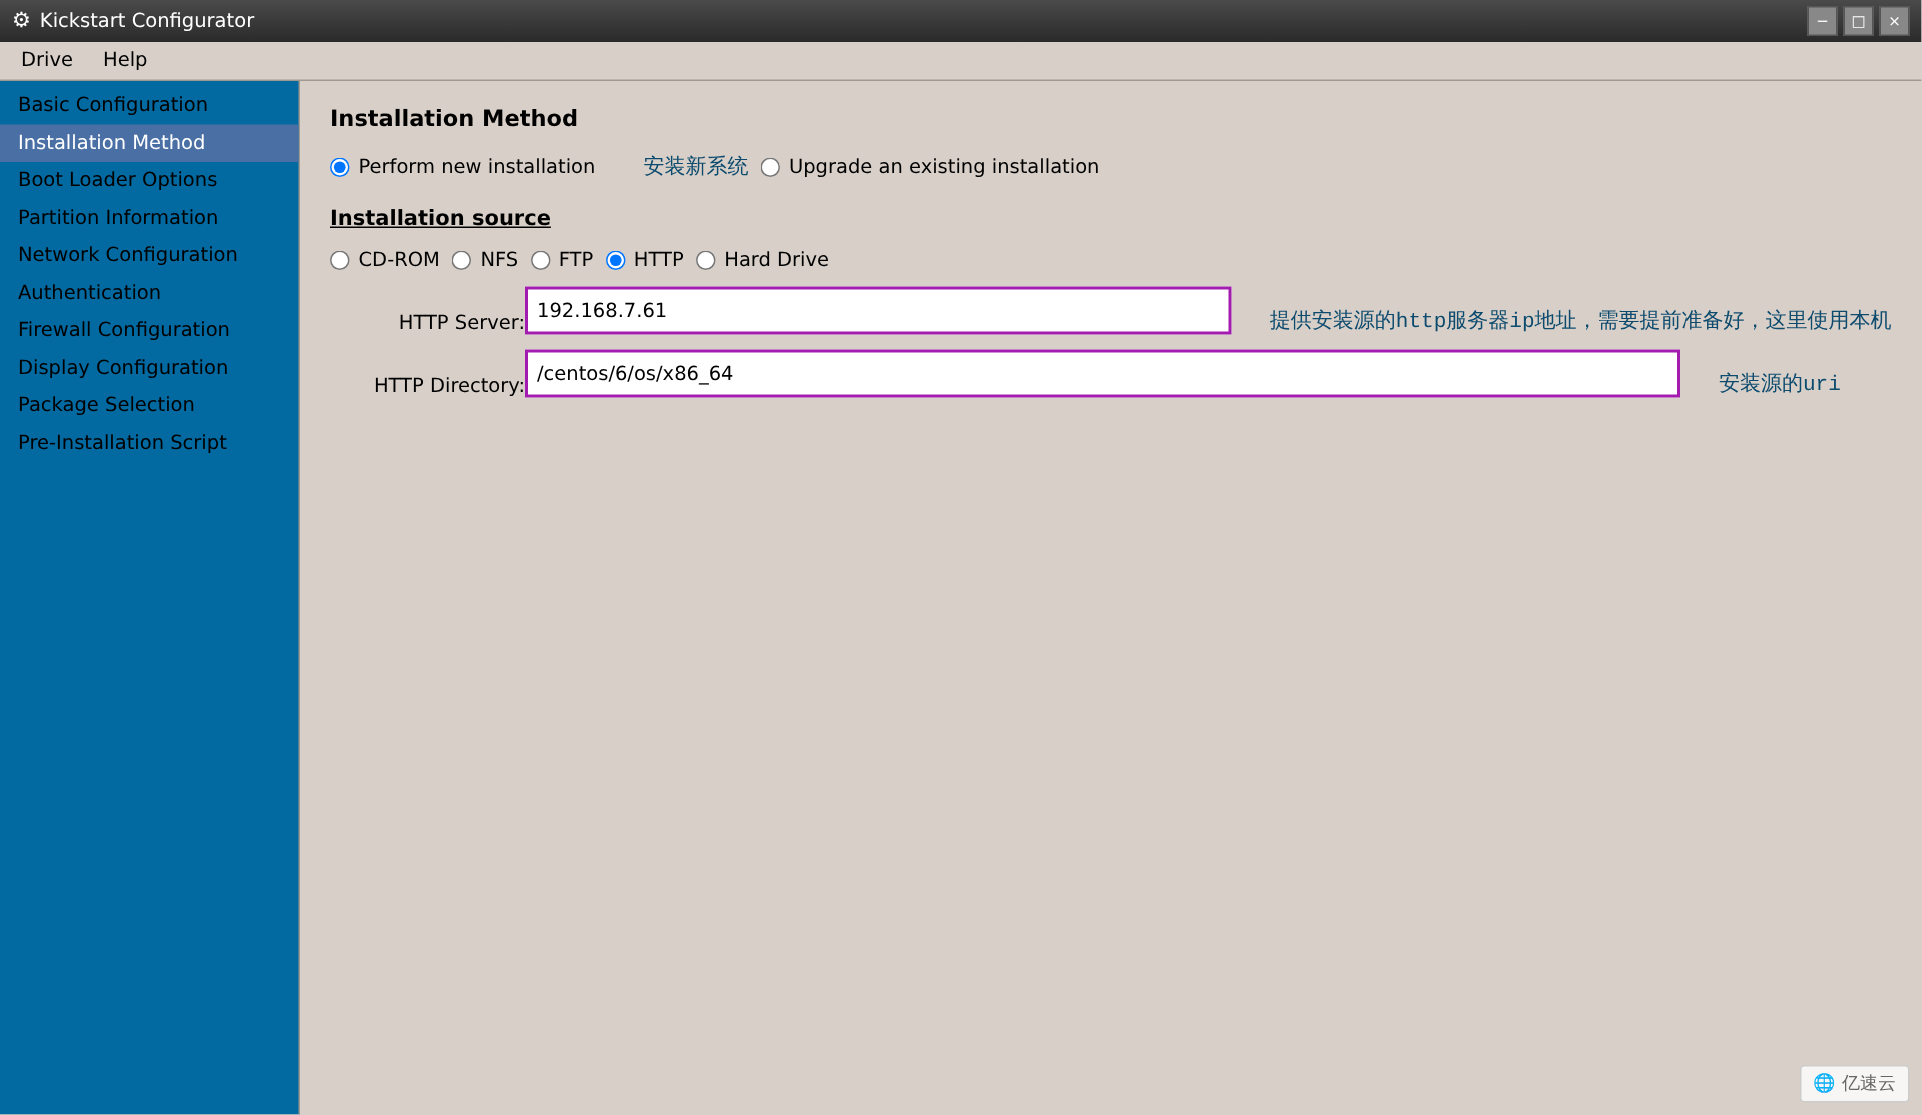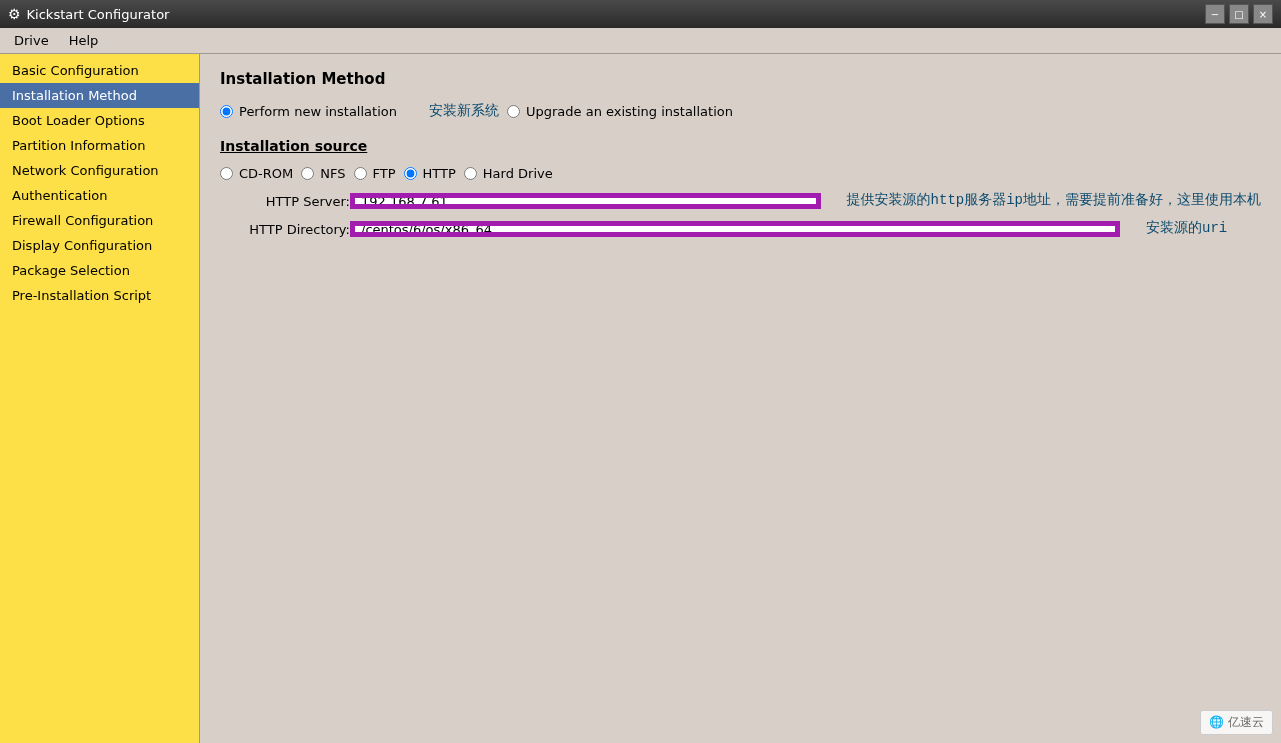--- a/index.html
+++ b/index.html
@@ -72,21 +72,21 @@
     
     .main-window {
       display: flex;
       height: calc(743px - 28px - 26px);
       background: #d8d0c8;
     }
 
     
     .sidebar {
       width: 200px;
-      background: #fde047;
+      background: #0369a1;
       border-right: 1px solid #a0998f;
       padding: 4px 0;
       flex-shrink: 0;
     }
     .sidebar-item {
       padding: 5px 12px;
       cursor: pointer;
       font-size: 13px;
       color: #000;
       white-space: nowrap;
@@ -158,22 +158,22 @@
 
     .form-label {
       font-size: 13px;
       min-width: 130px;
       text-align: right;
     }
 
     .form-input {
       flex: 1;
       max-width: 770px;
-      height: 16px;
-      border: 5px solid #a21caf;
+      height: 32px;
+      border: 2px solid #a21caf;
       background: #fff;
       padding: 2px 6px;
       font-size: 13px;
       font-family: inherit;
     }
 
     
     .watermark {
       position: fixed;
       bottom: 8px;

